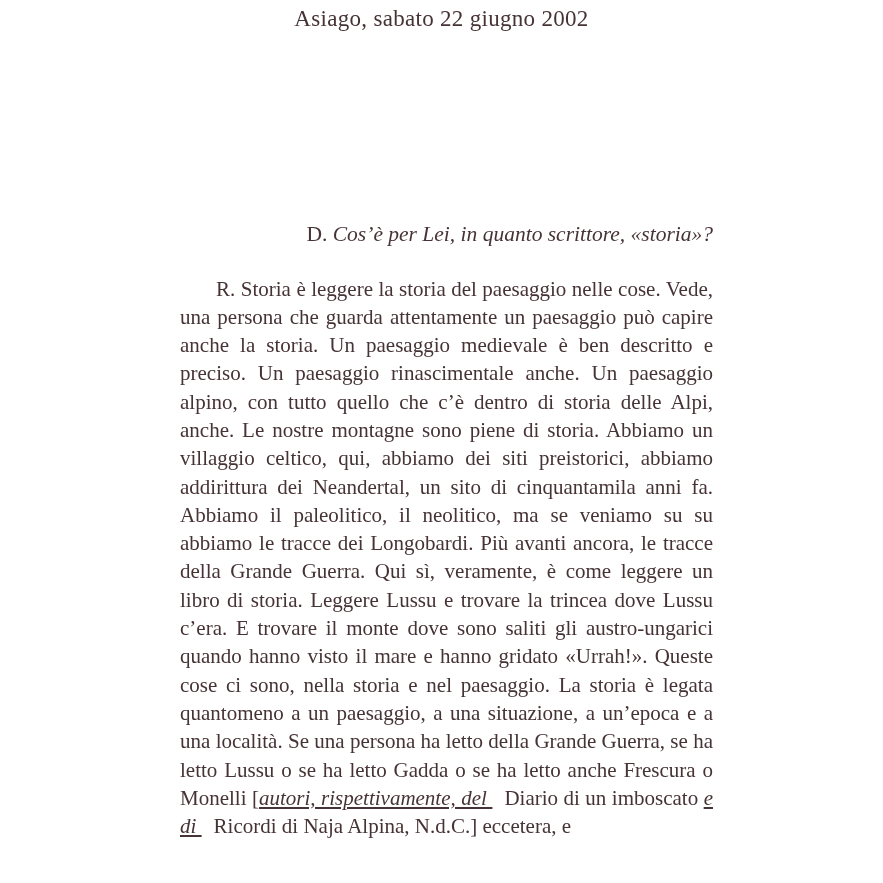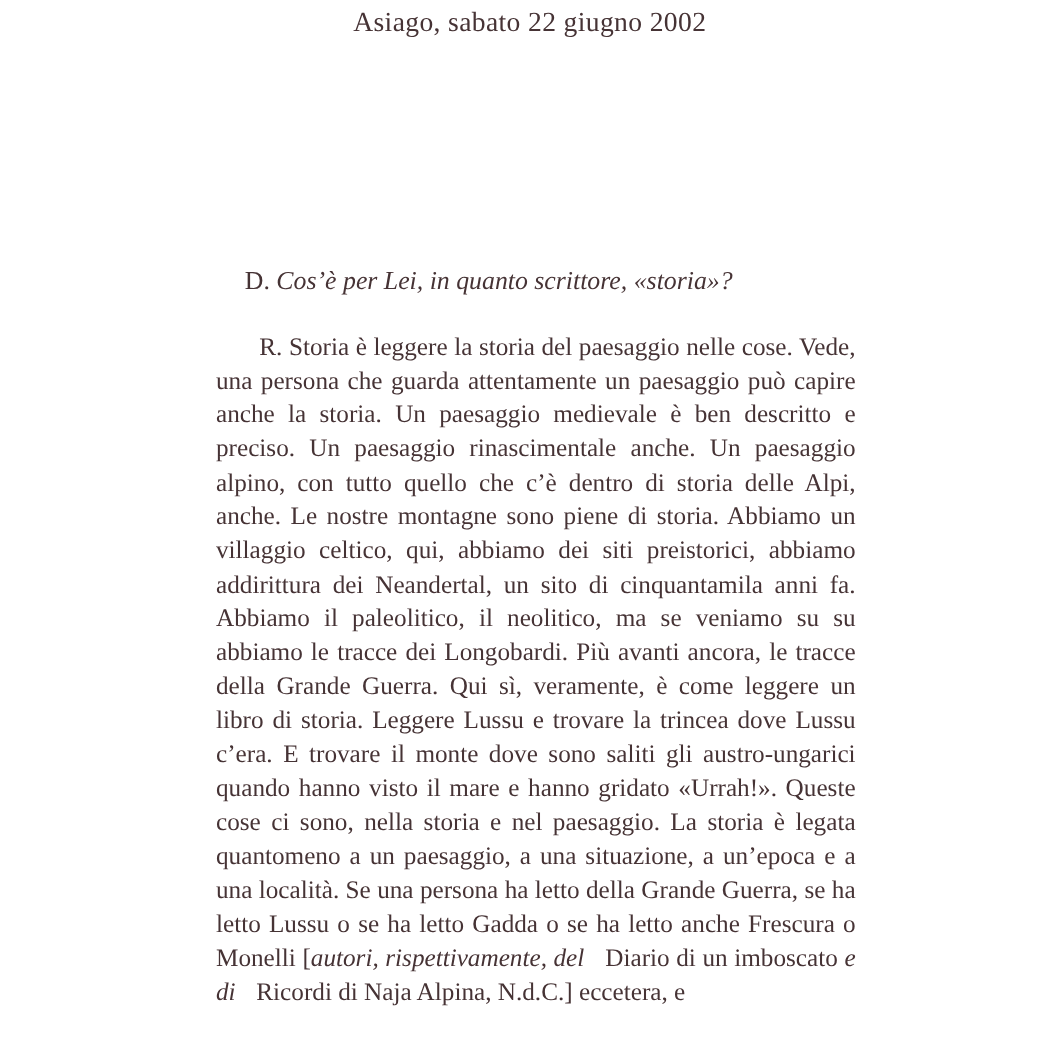--- a/index.html
+++ b/index.html
@@ -30,35 +30,36 @@
     position: absolute;
     left: 180px;
     top: 198px;
     width: 533px;
   }
   .question {
     font-size: 21.5px;
     line-height: 28px;
     text-indent: 24px;
     font-style: italic;
+    text-align: right;
   }
   .question .speaker {
     font-style: normal;
   }
   .answer {
     margin: 27px 0 0 0;
     font-size: 21px;
     line-height: 28.3px;
     text-align: justify;
     text-indent: 24px;
     hyphens: auto;
     -webkit-hyphens: auto;
   }
   .seg-roman { font-style: normal; margin-left: 12px; }
-  .seg-italic { font-style: italic; }
+  .seg-italic { font-style: italic; text-decoration: underline; }
 </style>
 </head>
 <body>
 
 <div class="page">
 
   <div class="dateline">Asiago, sabato 22 giugno 2002</div>
 
   <div class="text-block">
 

